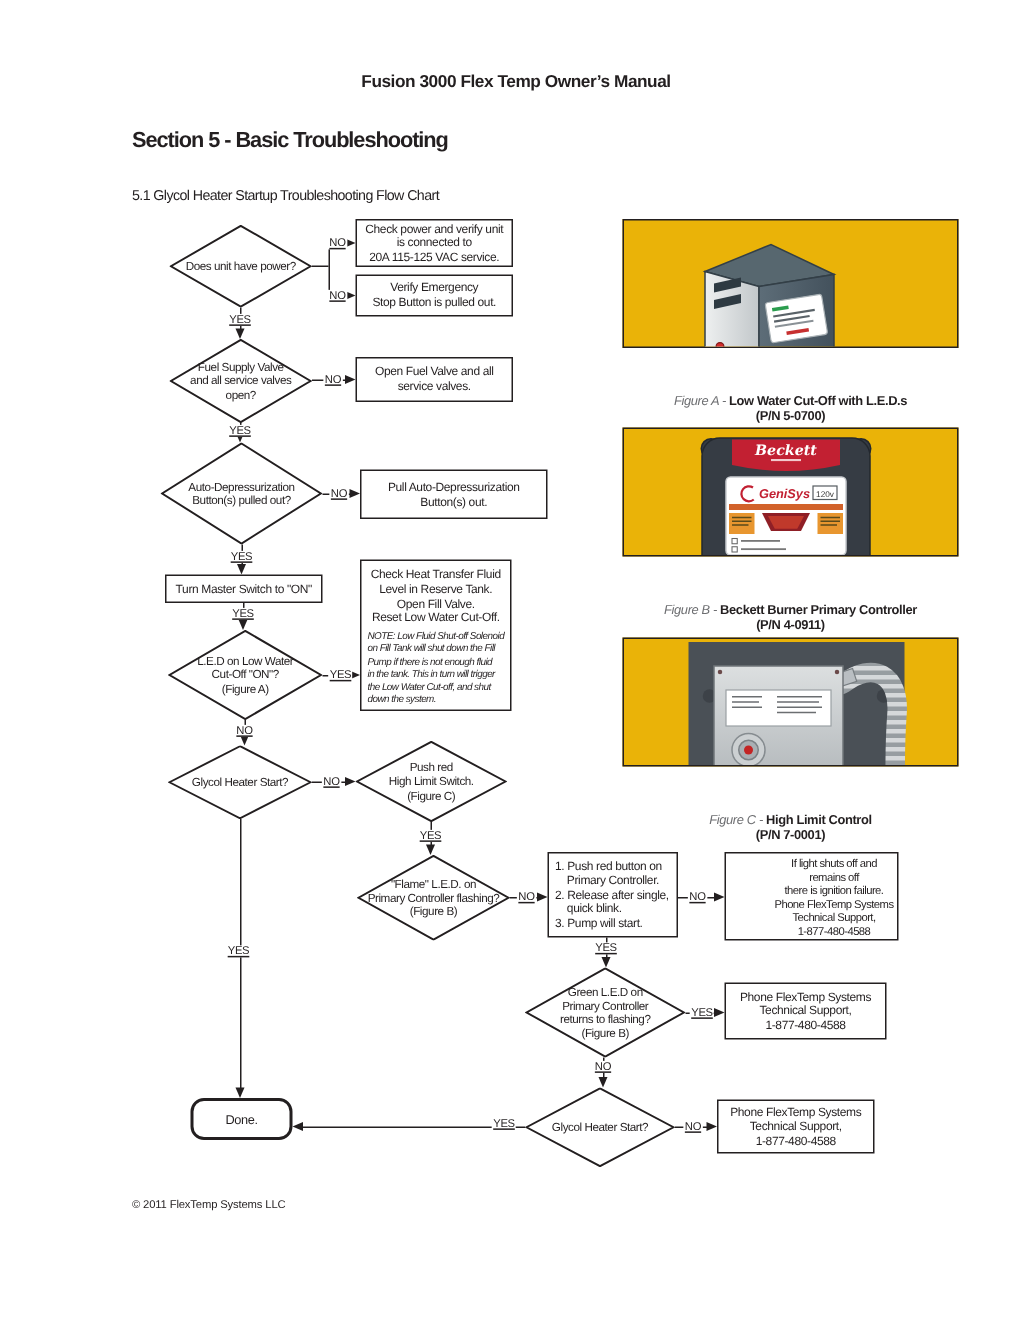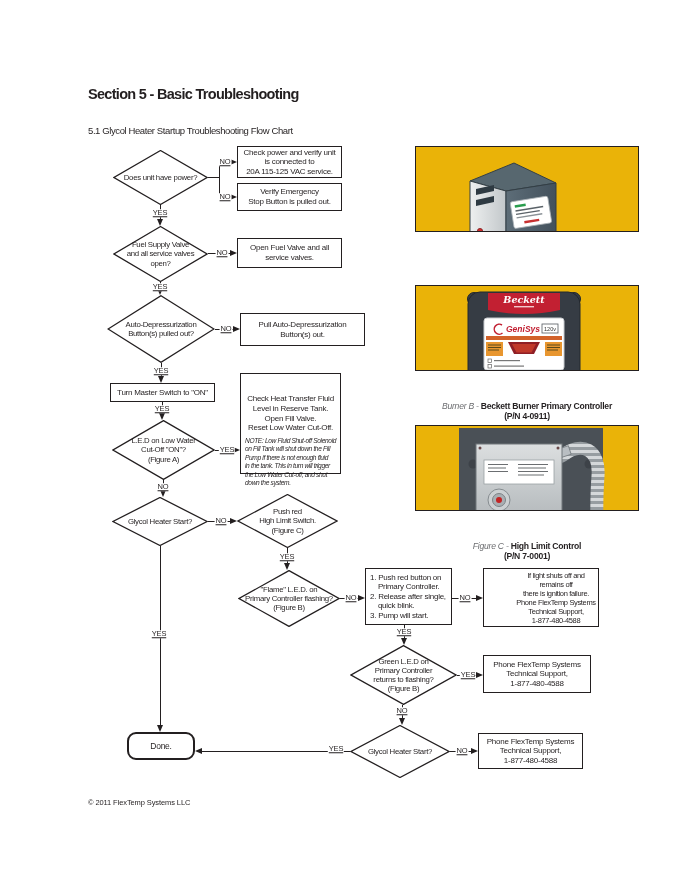--- a/index.html
+++ b/index.html
@@ -15,21 +15,21 @@
     font-size:14.5px; font-weight:bold; letter-spacing:-0.7px; }
   .subsection-title { position:absolute; top:125px; left:88px;
     font-size:9.5px; font-weight:normal; letter-spacing:-0.4px; }
   
   .box { position:absolute; box-sizing:border-box; border:1.2px solid var(--ink,#231f20);
     background:#fff; display:flex; align-items:center; justify-content:center;
     text-align:center; font-size:8px; line-height:1.2; letter-spacing:-0.25px;
     white-space:pre-wrap; padding:1px 2px; }
   .box.left-text { text-align:left; justify-content:flex-start; padding-left:4px; }
   .box.small { font-size:7.5px; letter-spacing:-0.35px;padding-left:32px; }
-  .cb { flex-direction:column; justify-content:flex-start; padding-top:20px; }
+  .cb { flex-direction:column; justify-content:flex-start; padding-top:4px; }
   .cb-main { white-space:pre-wrap; text-align:center; font-size:8px; line-height:1.22; }
   .cb-note { white-space:pre-wrap; text-align:left; font-style:italic; font-size:6.6px;
     letter-spacing:-0.35px; line-height:1.28; margin-top:4px; align-self:flex-start; padding-left:2px; }
   .diamond { position:absolute; }
   .diamond svg { position:absolute; left:0; top:0; width:100%; height:100%; }
   .diamond polygon { fill:#fff; stroke:var(--ink,#231f20); stroke-width:1.3; }
   .dtext { position:absolute; left:0; top:0; right:0; bottom:0; display:flex;
     align-items:center; justify-content:center; text-align:center;
     font-size:7.8px; line-height:1.18; letter-spacing:-0.3px; white-space:pre-wrap; }
   .done-box { border-width:2.4px; border-radius:9px; font-size:8.5px; }
@@ -57,20 +57,21 @@
   
   .footer-copyright { position:absolute; left:88px; top:798px; font-size:7.5px; letter-spacing:-0.1px; }
   .page-number { position:absolute; left:0; top:791px; width:668px; text-align:center;
     font-size:11px; font-weight:bold; }
 </style>
 </head>
 <body>
 
 <div class="page">
 
+  <div class="manual-title">Fusion 3000 Flex Temp Owner’s Manual</div>
   <div class="section-title">Section 5 - Basic Troubleshooting</div>
   <div class="subsection-title">5.1 Glycol Heater Startup Troubleshooting Flow Chart</div>
 
   <div>
 
     <div class="diamond" style="left:113px;top:150px;width:95px;height:55px">
       <svg viewBox="0 0 100 100" preserveAspectRatio="none">
           <polygon points="50,1 99,50 50,99 1,50" vector-effect="non-scaling-stroke"></polygon>
         </svg>
       <div class="dtext">Does unit have power?</div>
@@ -263,20 +264,24 @@
         <rect x="100" y="56" width="11" height="2.4" fill="#2a9d4e"></rect>
         <rect x="100" y="61" width="28" height="1.4" fill="#5a6268"></rect>
         <rect x="100" y="64.5" width="24" height="1.4" fill="#5a6268"></rect>
         <rect x="100" y="68" width="26" height="1.4" fill="#8a9196"></rect>
         <rect x="107" y="73" width="15" height="2.4" fill="#c73030"></rect>
       </g>
       <circle cx="64" cy="84" r="2.6" fill="#d22b2b" stroke="#7e1c1c" stroke-width="0.8"></circle>
       <circle cx="64" cy="92" r="2.6" fill="#63b53a" stroke="#3c7722" stroke-width="0.8"></circle>
     </svg>
   </div>
+  <div class="fig-caption" style="left:415px;top:262px">
+    <div><span class="cap-prefix">Figure A</span><span class="cap-sep"> - </span><span class="cap-title">Low Water Cut-Off with L.E.D.s</span></div>
+    <div class="cap-pn">(P/N 5-0700)</div>
+  </div>
 
   <div class="fig-frame" style="left:415px;top:285px">
     <svg width="224" height="112" viewBox="0 0 224 112">
       <circle cx="58" cy="13" r="6.5" fill="#363c44" stroke="#23282e"></circle>
         <circle cx="58" cy="13" r="2" fill="#848c93"></circle>
       <circle cx="158" cy="13" r="6.5" fill="#363c44" stroke="#23282e"></circle>
         <circle cx="158" cy="13" r="2" fill="#848c93"></circle>
       <circle cx="58" cy="91" r="6.5" fill="#363c44" stroke="#23282e"></circle>
         <circle cx="58" cy="91" r="2" fill="#848c93"></circle>
       <circle cx="158" cy="91" r="6.5" fill="#363c44" stroke="#23282e"></circle>
@@ -306,21 +311,21 @@
         <rect x="78" y="74" width="26" height="1.2" fill="#777"></rect>
       <rect x="72" y="78.5" width="3.5" height="3.5" fill="none" stroke="#666" stroke-width="0.7"></rect>
         <rect x="78" y="79.5" width="30" height="1.2" fill="#777"></rect>
       <rect x="100" y="96" width="7" height="10" fill="#c3c8cc" stroke="#6e757b" stroke-width="0.8"></rect>
       <rect x="112" y="96" width="7" height="10" fill="#c3c8cc" stroke="#6e757b" stroke-width="0.8"></rect>
       <rect x="99.5" y="105" width="8" height="7" rx="2" fill="#c22032"></rect>
       <rect x="111.5" y="105" width="8" height="7" rx="2" fill="#c22032"></rect>
     </svg>
   </div>
   <div class="fig-caption" style="left:415px;top:401px">
-    <div><span class="cap-prefix">Burner B</span><span class="cap-sep"> - </span><span class="cap-title">Beckett Burner Primary Controller</span></div>
+    <div><span class="cap-prefix">Figure B</span><span class="cap-sep"> - </span><span class="cap-title">Beckett Burner Primary Controller</span></div>
     <div class="cap-pn">(P/N 4-0911)</div>
   </div>
 
   <div class="fig-frame" style="left:415px;top:425px">
     <svg width="224" height="112" viewBox="0 0 224 112">
       <defs>
         <pattern id="rib" width="6" height="6" patternUnits="userSpaceOnUse">
           <rect width="6" height="6" fill="#d5d8da"></rect>
             <rect y="3" width="6" height="3" fill="#979da1"></rect>
         </pattern>

